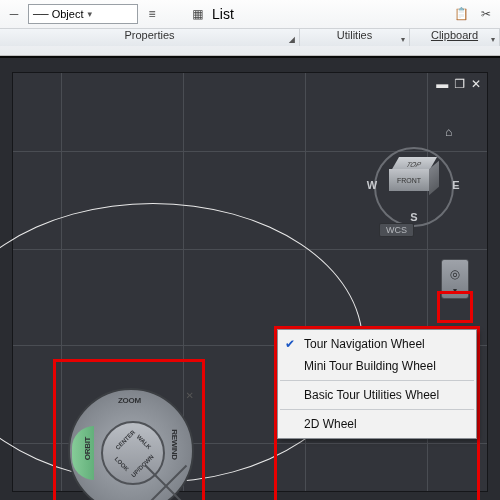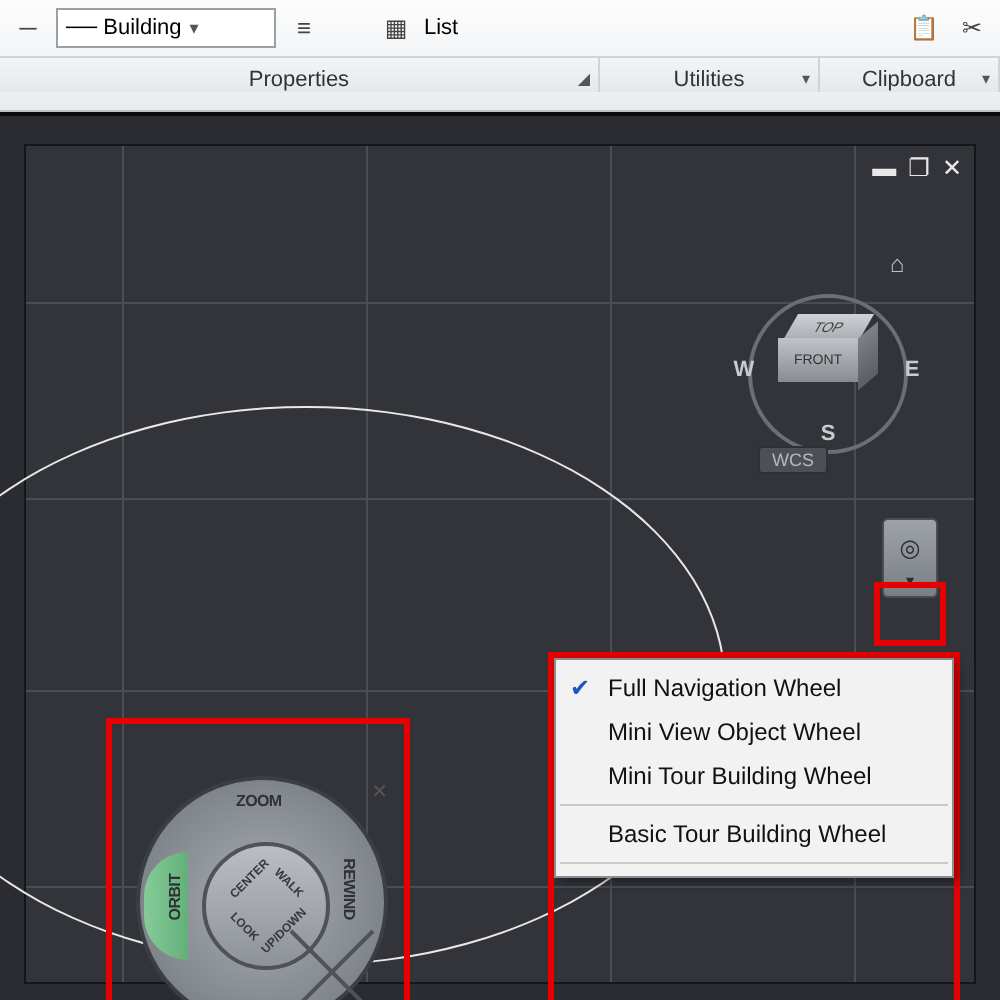--- a/index.html
+++ b/index.html
@@ -5,21 +5,21 @@
   * { box-sizing: border-box; margin: 0; padding: 0; font-family: "Segoe UI", Arial, sans-serif; }
   body { background: #fff; width: 500px; height: 500px; overflow: hidden; position: relative; }
 
   
   .ribbon { height: 56px; background: linear-gradient(#fdfdfd,#e9ecef); border-bottom: 1px solid #c0c0c0; position: relative; }
   .ribbon-row { height: 28px; display: flex; align-items: center; padding: 0 4px; gap: 4px; }
   .combo { height: 20px; border: 1px solid #9aa0a6; background: #fff; font-size: 11px; padding: 2px 4px; display:flex; align-items:center; position: relative;}
   .combo .caret { margin-left: 4px; font-size: 9px; color:#555;}
   .ribbon-icon { width: 20px; height: 20px; border: 1px solid transparent; display:flex; align-items:center; justify-content:center; font-size: 12px; color:#444; }
   .panels { height: 18px; display:flex; border-top:1px solid #d0d3d7; background: linear-gradient(#f2f5f8,#e4e8ec); font-size:11px; color:#333; }
-  .panel { position:relative; border-right:1px solid #cfd3d7; display:flex; align-items:flex-end; justify-content:center; }
+  .panel { position:relative; border-right:1px solid #cfd3d7; display:flex; align-items:flex-start; justify-content:center; }
   .panel .expand { position:absolute; right:4px; bottom:2px; font-size:8px; color:#555;}
 
   
   .viewport { position:absolute; left:0; top:56px; right:0; bottom:0; background:#2a2c31; border-top:2px solid #0a0a0a;}
   .drawing-area { position:absolute; left:12px; top:14px; right:12px; bottom:8px; background:#32343a; border:1px solid #151619;}
   .win-controls { position:absolute; right:6px; top:4px; display:flex; gap:6px; color:#e8e8e8; font-size:12px; align-items:center;}
   .win-controls span { cursor:pointer; }
 
   
   .grid { position:absolute; inset:0; }
@@ -70,40 +70,40 @@
   .check { position:absolute; left:7px; color:#1a56c4; font-size:12px;}
 
 </style>
 </head>
 <body>
 
 <div class="ribbon">
   <div class="ribbon-row">
     <div class="ribbon-icon">─</div>
     <div class="combo" style="width:110px;">
-      <span>──</span>&nbsp;<span>Building</span><span class="caret">▾</span>
+      <span>──</span>&nbsp;<span>Object</span><span class="caret">▾</span>
     </div>
     <div class="ribbon-icon">≡</div>
     <div style="width:18px;"></div>
     <div class="ribbon-icon">▦</div>
-    <span style="font-size:11px;">List</span>
+    <span style="font-size:14px;">List</span>
     <div style="flex:1;"></div>
     <div class="ribbon-icon">📋</div>
     <div class="ribbon-icon">✂</div>
   </div>
   <div class="panels">
     <div class="panel" style="width:300px;">
       <span>Properties</span>
       <span class="expand">◢</span>
     </div>
     <div class="panel" style="width:110px;">
       <span>Utilities</span>
       <span class="expand">▾</span>
     </div>
-    <div class="panel" style="width:90px;">
+    <div class="panel" style="width:90px;text-decoration:underline;">
       <span>Clipboard</span>
       <span class="expand">▾</span>
     </div>
   </div>
 </div>
 
 <div class="viewport">
   <div class="drawing-area">
 
     <div class="win-controls">
@@ -161,29 +161,29 @@
         </div>
         <div class="wheel-close">✕</div>
         <div class="wheel-drop">▾</div>
       </div>
     </div>
 
     <div class="menu-outline"></div>
     <div class="menu">
       <div class="menu-item">
         <span class="check">✔</span>
-        <span>Full Navigation Wheel</span>
-      </div>
-      <div class="menu-item">
-        <span>Mini View Object Wheel</span>
+        <span>Tour Navigation Wheel</span>
       </div>
       <div class="menu-item">
         <span>Mini Tour Building Wheel</span>
       </div>
       <div class="menu-sep"></div>
       <div class="menu-item">
-        <span>Basic Tour Building Wheel</span>
+        <span>Basic Tour Utilities Wheel</span>
       </div>
       <div class="menu-sep"></div>
+      <div class="menu-item">
+        <span>2D Wheel</span>
+      </div>
     </div>
 
   </div>
 </div>
 
 </body></html>

